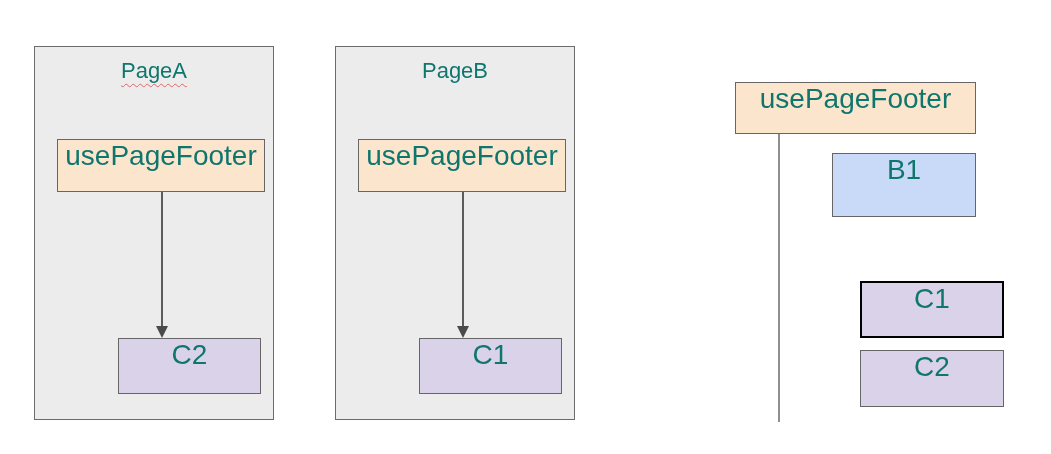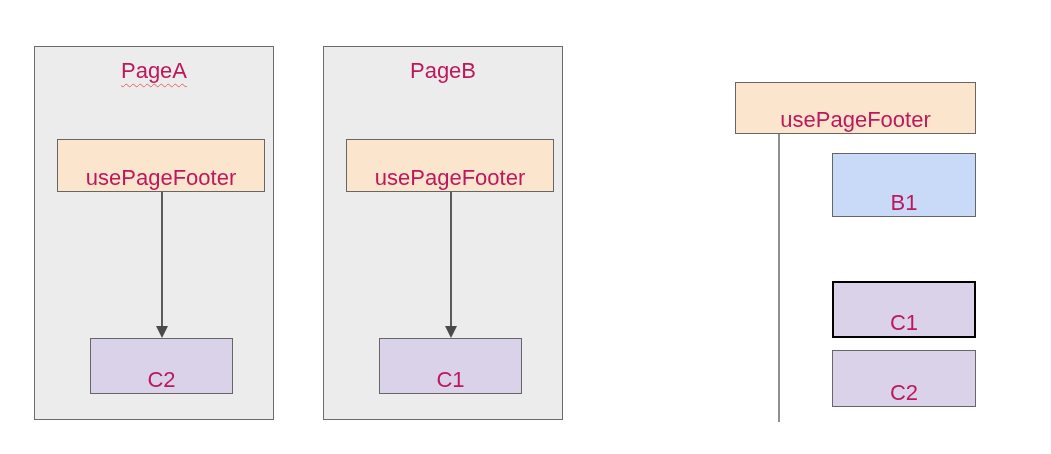--- a/index.html
+++ b/index.html
@@ -3,60 +3,60 @@
 <meta charset="utf-8">
 <style>
   * { margin: 0; padding: 0; box-sizing: border-box; }
   html, body { background: #ffffff; }
   .canvas {
     position: relative;
     width: 1051px;
     height: 454px;
     background: #ffffff;
     font-family: "Liberation Sans", sans-serif;
-    color: #be185d;
+    color: #0f766e;
     overflow: hidden;
     border-radius: 8px;
   }
   .page {
     position: absolute;
     top: 46px;
     width: 240px;
     height: 374px;
     background: #ececec;
     border: 1px solid #6b6b6b;
   }
   .page-a { left: 34px; }
-  .page-b { left: 323px; }
+  .page-b { left: 335px; }
   .page-title {
     position: absolute;
     top: 11px;
     left: 0;
     width: 100%;
     text-align: center;
     font-size: 22px;
     line-height: 26px;
   }
   .misspell {
     text-decoration-line: underline;
     text-decoration-style: wavy;
     text-decoration-color: #e06666;
     text-decoration-thickness: 1px;
     text-underline-offset: 5px;
   }
   .box {
     position: absolute;
     display: flex;
-    align-items: flex-end;
+    align-items: flex-start;
     justify-content: center;
-    font-size: 22px;
+    font-size: 28px;
     border: 1.5px solid #666666;
   }
   .hook  { background: #fce5cd; }
-  .purple{ background: #d9d2e9; }
+  .purple{ background: #d9d2e9; margin-left: 28px; }
   .blue  { background: #c9daf8; }
 
   
   .page .hook  { left: 22px; top: 92px;  width: 208px; height: 53px; }
   .page .child { left: 55px; top: 291px; width: 143px; height: 56px; }
 
   .arrow {
     position: absolute;
     left: 120px;  
     top: 145px;

